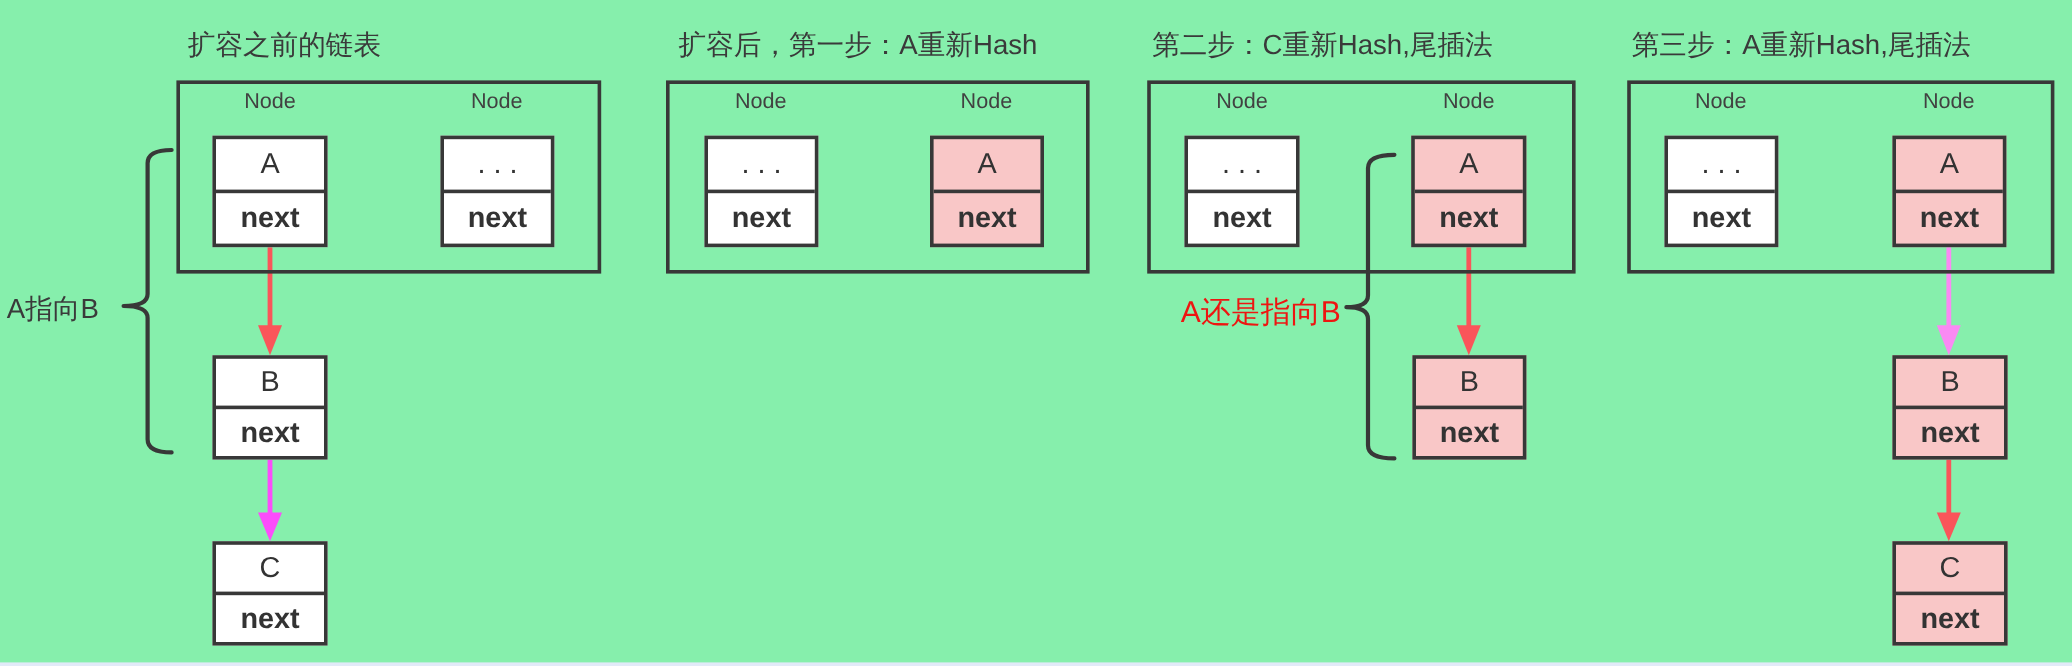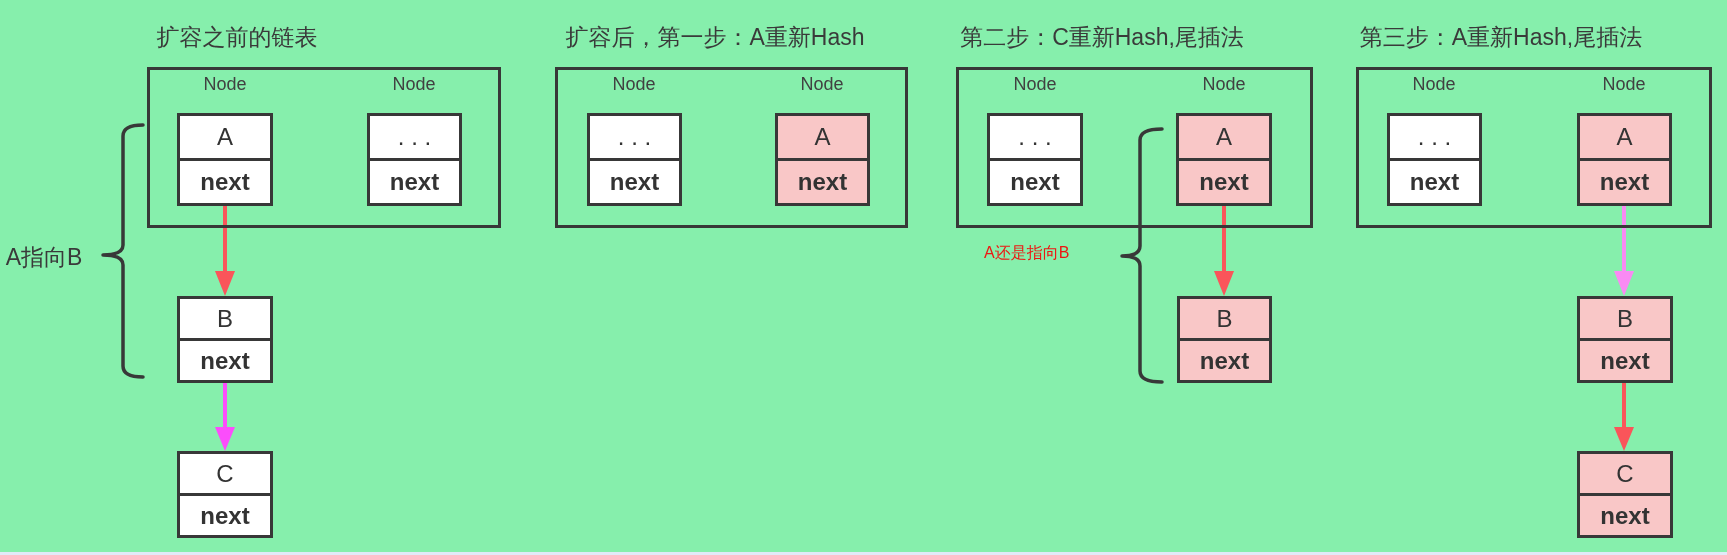--- a/index.html
+++ b/index.html
@@ -10,21 +10,21 @@
   .arrow-layer { position:absolute; left:0; top:0; pointer-events:none; }
   .title { position:absolute; top:22px; text-align:center; font-size:23px; color:#3a3a3a; white-space:nowrap; }
   .node-label { position:absolute; top:74px; width:120px; text-align:center; font-size:18px; color:#414141; }
   .panel-box { position:absolute; border:3px solid #383838; box-sizing:border-box; background:transparent; }
   .record { position:absolute; border:3px solid #383838; background:#ffffff; box-sizing:border-box; }
   .record .cell { height:42px; line-height:42px; text-align:center; font-size:24px; color:#333333; }
   .record .cell + .cell { border-top:3px solid #383838;font-weight:bold; }
   .record.chain .cell { height:39px; line-height:39px; }
   .record.pink { background:#f9c7c7; }
   .annotation { position:absolute; font-size:23px; white-space:nowrap; color:#3a3a3a; }
-  .annotation.red { color:#ee1511; font-size:16px; }
+  .annotation.red { color:#ee1511; font-size:25px; }
   .bottom-strip { position:absolute; left:0; bottom:0; width:1727px; height:3px; background:#e2eaf8; }
 </style>
 </head>
 <body>
 
 <div class="canvas">
 
   <svg class="arrow-layer" width="1727" height="555" viewBox="0 0 1727 555">
 
     <line x1="225" y1="206" x2="225" y2="273" stroke-width="4" stroke="#fa555a"></line>

